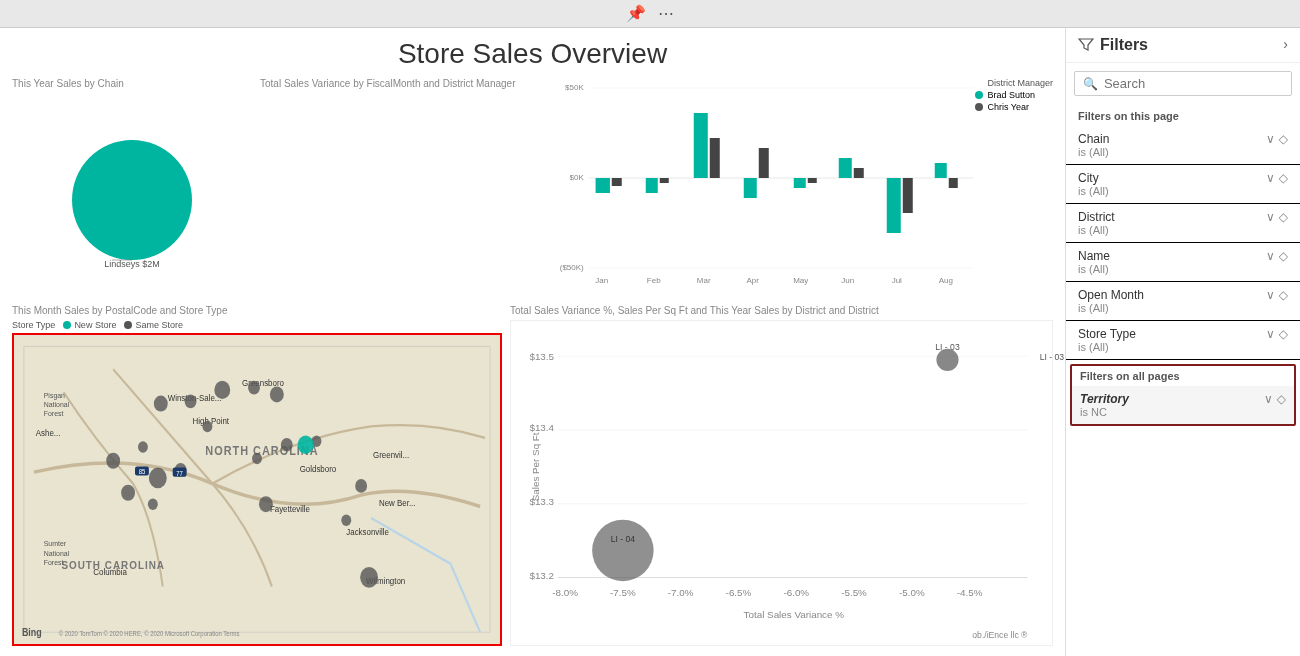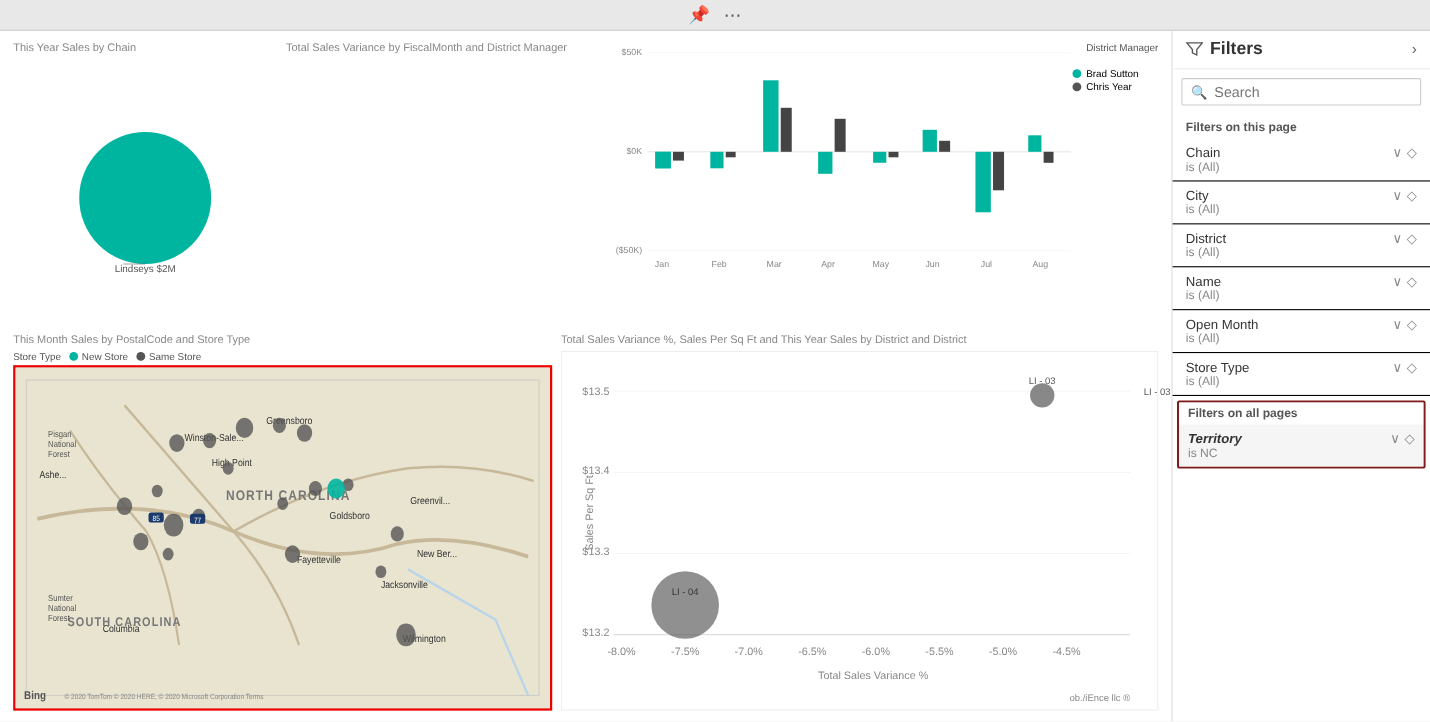--- a/index.html
+++ b/index.html
@@ -73,41 +73,42 @@
 <div class="top-bar">
   <div class="top-bar-icons">
     <span>📌</span>
     <span>⋯</span>
   </div>
 </div>
 
 <div class="main-content">
 
   <div class="report-area">
+    <div class="report-title">Store Sales Overview</div>
 
     <div class="upper-section">
 
       <div class="chain-section">
         <div class="section-label">This Year Sales by Chain</div>
         <div class="pie-container">
           <svg class="pie-svg" viewBox="0 0 180 160">
             <circle cx="90" cy="85" r="60" fill="#00b5a0"></circle>
             <text x="90" y="152" text-anchor="middle" font-size="9" fill="#555">Lindseys $2M</text>
             <line x1="90" y1="145" x2="70" y2="145" stroke="#555" stroke-width="0.5"></line>
           </svg>
         </div>
 
       </div>
 
       <div class="variance-section">
         <div class="chart-title">Total Sales Variance by FiscalMonth and District Manager</div>
         <div class="chart-wrapper">
           
           <div style="position:absolute; right:0; top:0; font-size:9px;">
-            <div style="color:#555; margin-bottom:14px;padding-left:12px;">District Manager</div>
+            <div style="color:#555; margin-bottom:2px;padding-left:12px;">District Manager</div>
             <div style="display:flex; align-items:center; gap:4px; margin-bottom:2px;">
               <div style="width:8px;height:8px;border-radius:50%;background:#00b5a0;"></div>
               <span>Brad Sutton</span>
             </div>
             <div style="display:flex; align-items:center; gap:4px;">
               <div style="width:8px;height:8px;border-radius:50%;background:#555;"></div>
               <span>Chris Year</span>
             </div>
           </div>
 

